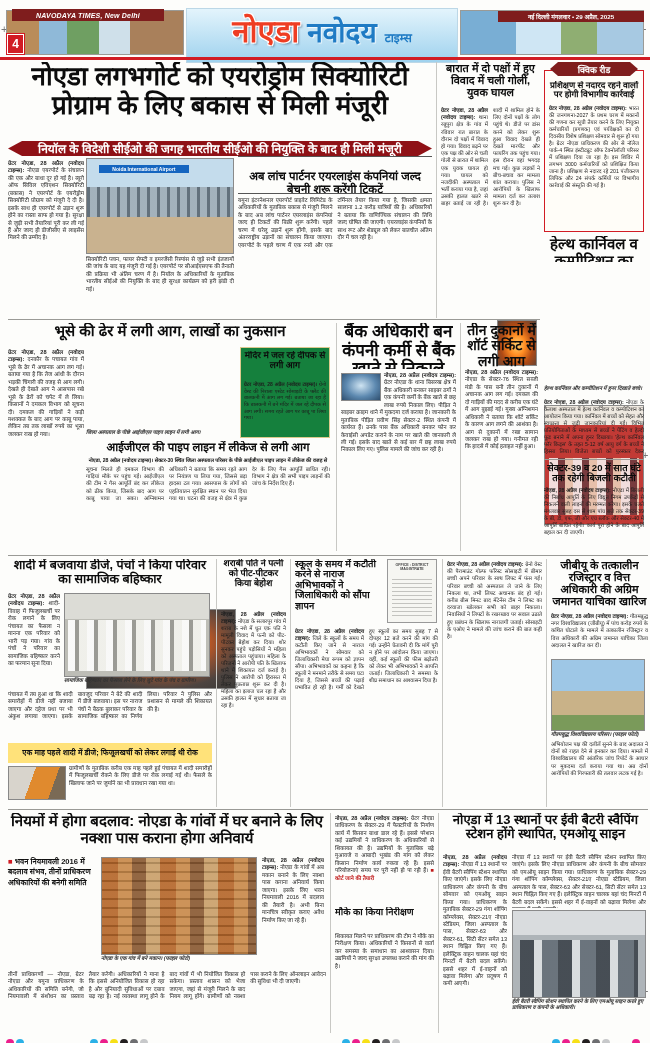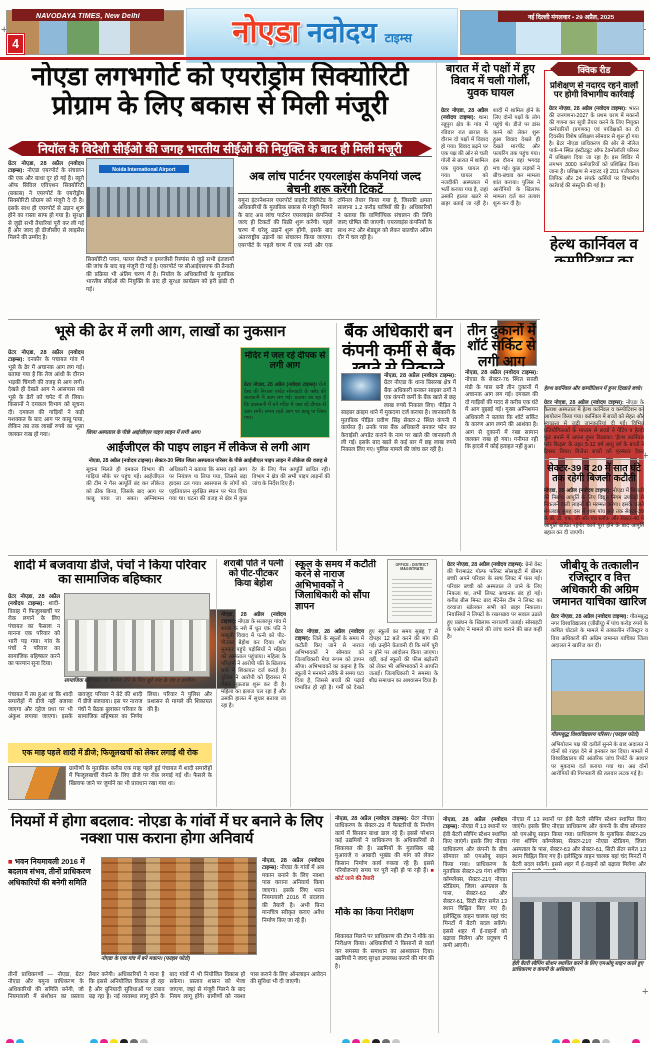--- a/index.html
+++ b/index.html
@@ -266,20 +266,21 @@
     <div class="body" style="height:92px;margin-top:2px">
       <span class="dl">नोएडा, 28 अप्रैल (नवोदय टाइम्स):</span>
       <span>ग्रेटर नोएडा प्राधिकरण के सेक्टर-29 में फैक्टरियों के निर्माण कार्य में किसान बाधा डाल रहे हैं। इससे परेशान कई उद्यमियों ने प्राधिकरण के अधिकारियों से शिकायत की है। उद्यमियों के मुताबिक बढ़े मुआवजे व आबादी भूखंड की मांग को लेकर किसान निर्माण कार्य रुकवा रहे हैं। इससे परियोजनाएं समय पर पूरी नहीं हो पा रही हैं।</span>
       <span class="redlede">■ कोर्ट जाने की तैयारी</span>
     </div>
     <div style="font-size:9.5px;font-weight:bold;line-height:1.15;height:24px;overflow:hidden">मौके का किया निरीक्षण</div>
     <div class="body" style="height:56px;margin-top:2px">शिकायत मिलने पर प्राधिकरण की टीम ने मौके का निरीक्षण किया। अधिकारियों ने किसानों से वार्ता कर समस्या के समाधान का आश्वासन दिया। उद्यमियों ने जल्द सुरक्षा उपलब्ध कराने की मांग की है।</div>
   </div>
 
   <div class="abs vr" style="left:438px;top:813px;width:210px;height:220px">
+    <div class="hl" style="font-size:13px;height:38px">नोएडा में 13 स्थानों पर ईवी बैटरी स्वैपिंग स्टेशन होंगे स्थापित, एमओयू साइन</div>
     <div style="display:flex;gap:5px;margin-top:3px">
       <div class="body" style="width:64px;height:172px">
         <span class="dl">नोएडा, 28 अप्रैल (नवोदय टाइम्स):</span>
         <span>नोएडा में 13 स्थानों पर ईवी बैटरी स्वैपिंग स्टेशन स्थापित किए जाएंगे। इसके लिए नोएडा प्राधिकरण और कंपनी के बीच सोमवार को एमओयू साइन किया गया। प्राधिकरण के मुताबिक सेक्टर-29 गंगा शॉपिंग कॉम्प्लेक्स, सेक्टर-21ए नोएडा स्टेडियम, जिला अस्पताल के पास, सेक्टर-63 और सेक्टर-61, सिटी सेंटर समेत 13 स्थान चिह्नित किए गए हैं। इलेक्ट्रिक वाहन चालक यहां चंद मिनटों में बैटरी बदल सकेंगे। इससे शहर में ई-वाहनों को बढ़ावा मिलेगा और प्रदूषण में कमी आएगी।</span>
       </div>
       <div style="width:134px">
         <div class="body" style="height:54px">नोएडा में 13 स्थानों पर ईवी बैटरी स्वैपिंग स्टेशन स्थापित किए जाएंगे। इसके लिए नोएडा प्राधिकरण और कंपनी के बीच सोमवार को एमओयू साइन किया गया। प्राधिकरण के मुताबिक सेक्टर-29 गंगा शॉपिंग कॉम्प्लेक्स, सेक्टर-21ए नोएडा स्टेडियम, जिला अस्पताल के पास, सेक्टर-63 और सेक्टर-61, सिटी सेंटर समेत 13 स्थान चिह्नित किए गए हैं। इलेक्ट्रिक वाहन चालक यहां चंद मिनटों में बैटरी बदल सकेंगे। इससे शहर में ई-वाहनों को बढ़ावा मिलेगा और प्रदूषण में कमी आएगी।</div>
         <div class="photo ph-ev" style="width:134px;height:88px;margin-top:2px">
           <div class="men"></div>
         </div>

